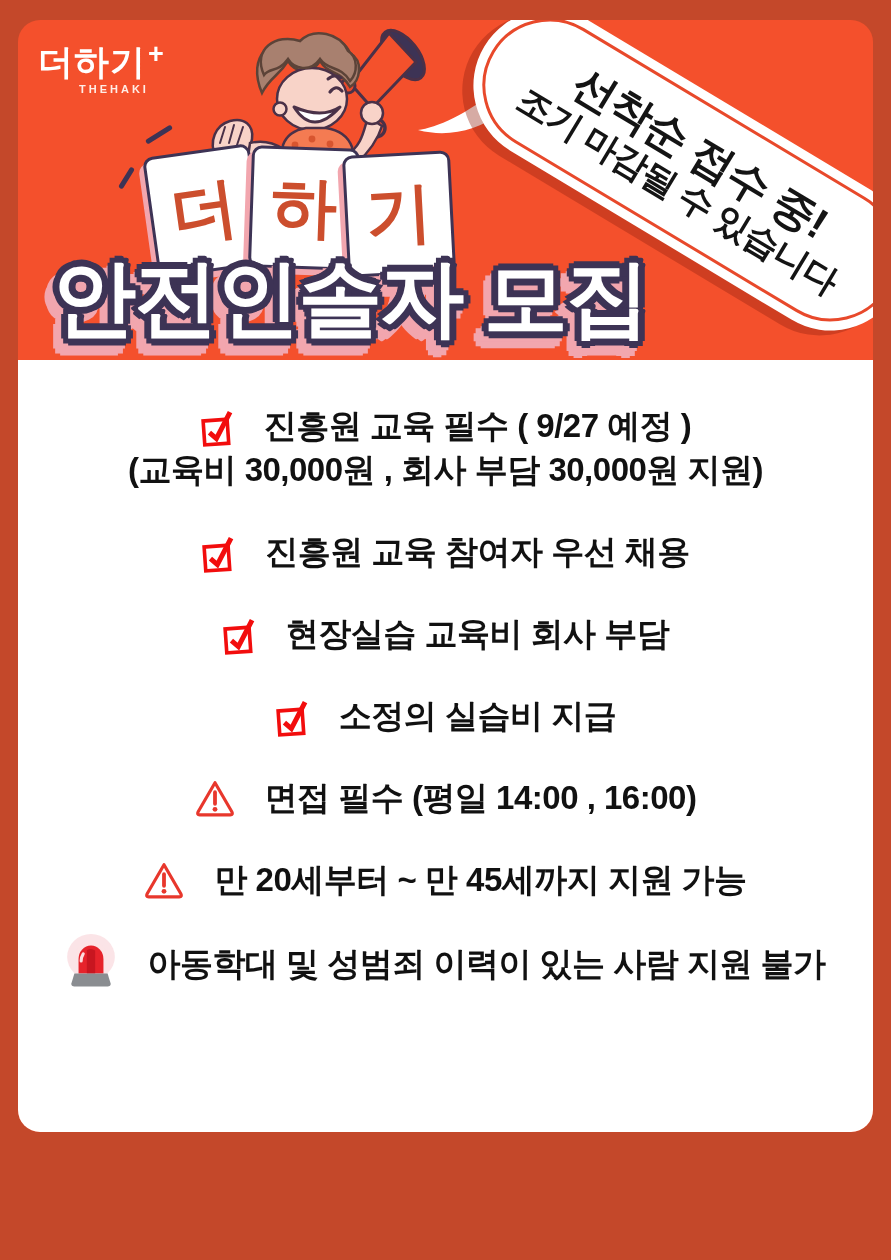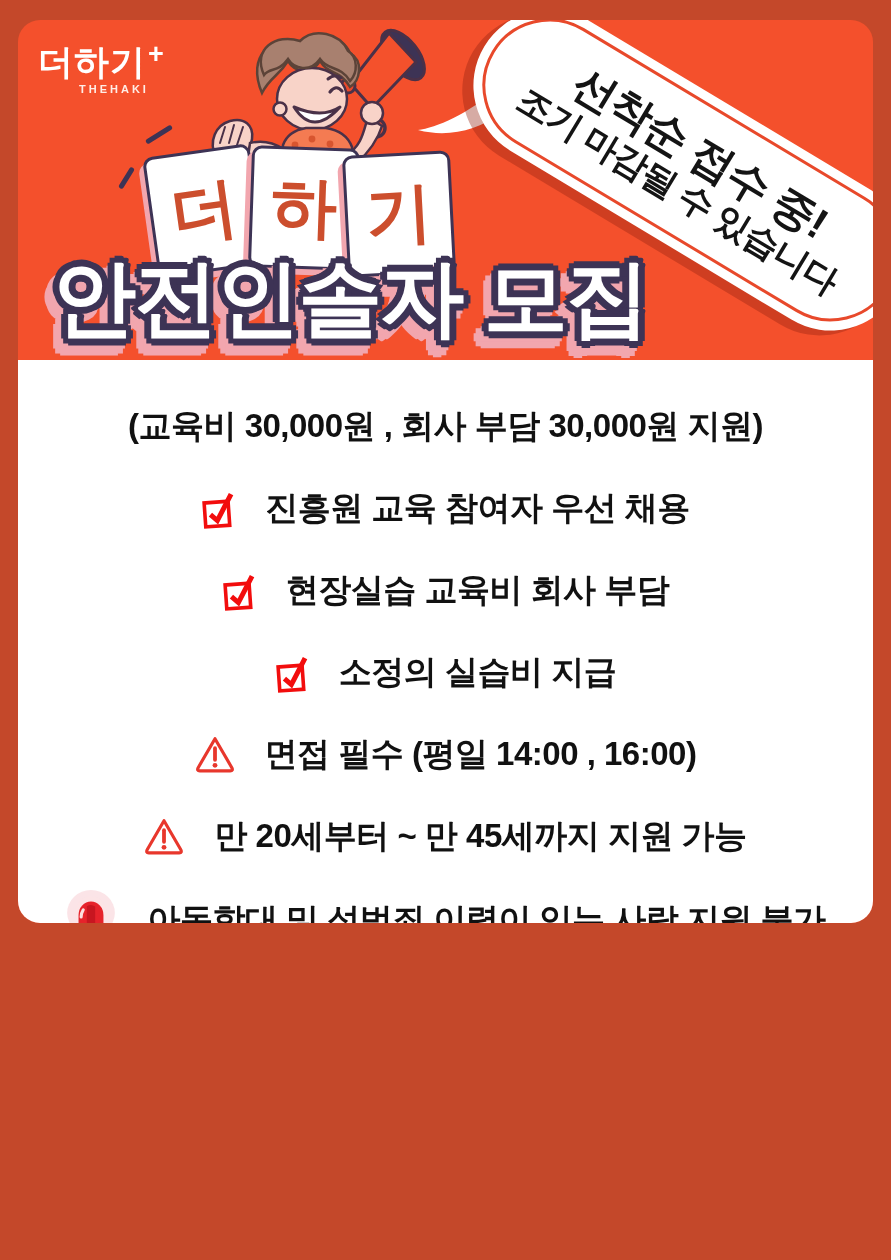--- a/index.html
+++ b/index.html
@@ -1,17 +1,17 @@
 <!DOCTYPE html>
 <html><head>
 <meta charset="utf-8">
 <style>
   html,body{margin:0;padding:0;background:#C4482A;font-family:"Liberation Sans","DejaVu Sans",sans-serif;}
   .stage{position:relative;width:891px;height:1260px;background:#C4482A;overflow:hidden;}
-  .poster{position:absolute;left:18px;top:20px;width:855px;height:903px;background:#F4502C;border-radius:22px;overflow:hidden;}
+  .poster{position:absolute;left:18px;top:20px;width:855px;height:1112px;background:#F4502C;border-radius:22px;overflow:hidden;}
 
   
   .logo{position:absolute;left:20px;top:24px;z-index:7;color:#fff;}
   .logo-main{font-size:35px;font-weight:800;letter-spacing:1px;line-height:1;}
   .logo-plus{display:inline-block;font-size:27px;font-weight:800;transform:translateY(-11px);margin-left:2px;}
   .logo-sub{font-size:11px;font-weight:700;letter-spacing:3px;margin-left:41px;margin-top:4px;color:#FFEDE6;}
 
   
   .boy{position:absolute;left:182px;top:-5px;z-index:3;}
 
@@ -133,20 +133,29 @@
       </div>
 
     <div class="title">
       <span class="t-pink">안전인솔자 모집</span>
       <span class="t-navy">안전인솔자 모집</span>
       <span class="t-white">안전인솔자 모집</span>
     </div>
 
     <div class="panel" id="checklist">
   <div class="row">
+    <div class="line1">
+      <span class="icon-slot icon-checkbox">
+  <svg width="34" height="40" viewBox="0 0 34 40" style="overflow:visible">
+    <rect x="3.5" y="14" width="24" height="24" fill="none" stroke="#F20D0D" stroke-width="3.6"></rect>
+    <path d="M9,26 L15.5,32.5 L31,7" fill="none" stroke="#F20D0D" stroke-width="5"></path>
+  </svg>
+</span>
+      <span class="txt">진흥원 교육 필수 ( 9/27 예정 )</span>
+    </div>
     <div class="line2">(교육비 30,000원 , 회사 부담 30,000원 지원)</div>
   </div>
 
   <div class="row">
     <div class="line1">
       <span class="icon-slot icon-checkbox">
   <svg width="34" height="40" viewBox="0 0 34 40" style="overflow:visible">
     <rect x="3.5" y="14" width="24" height="24" fill="none" stroke="#F20D0D" stroke-width="3.6"></rect>
     <path d="M9,26 L15.5,32.5 L31,7" fill="none" stroke="#F20D0D" stroke-width="5"></path>
   </svg>

